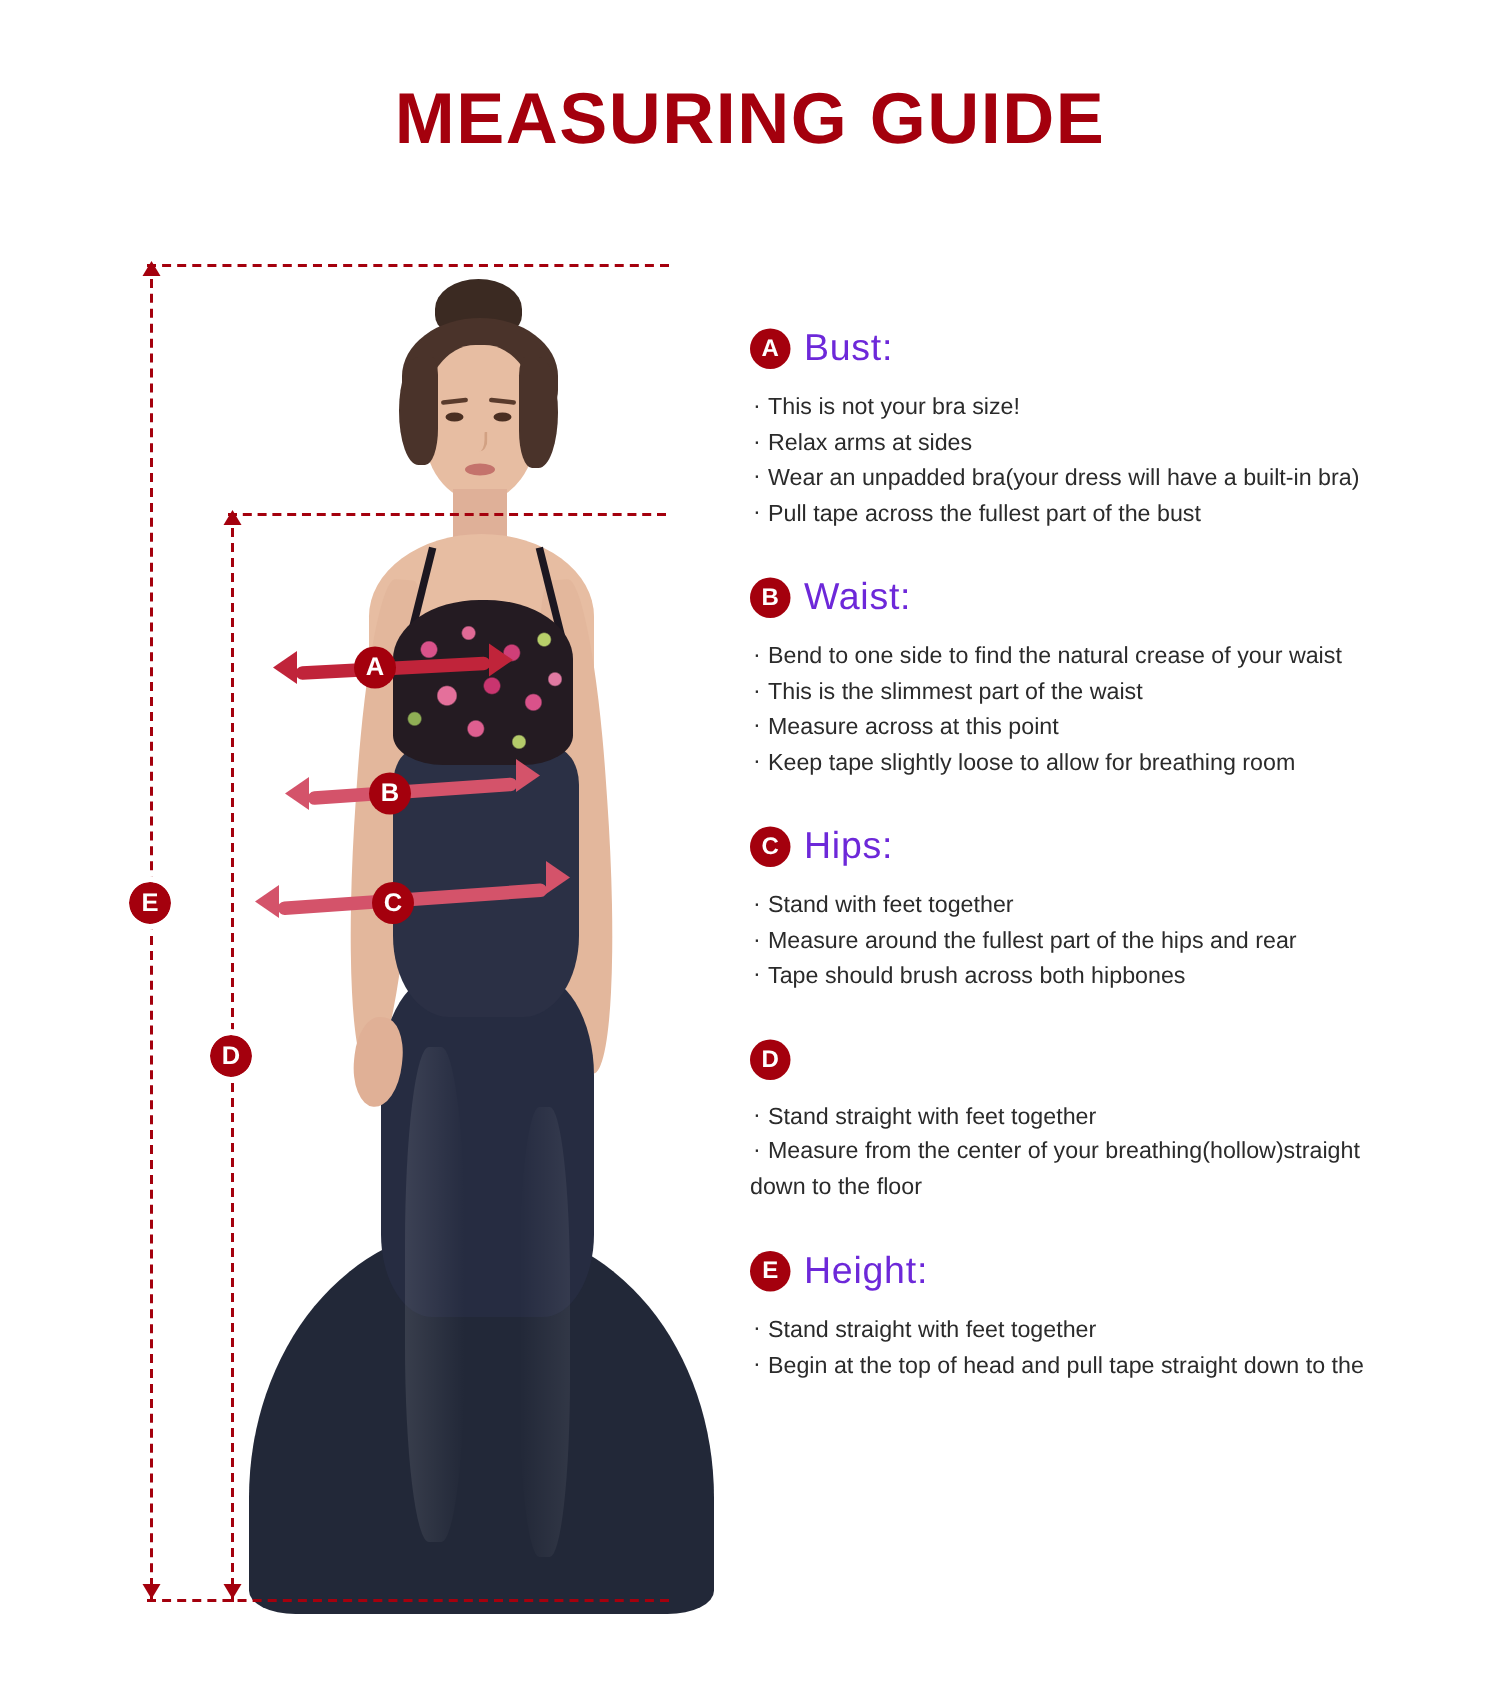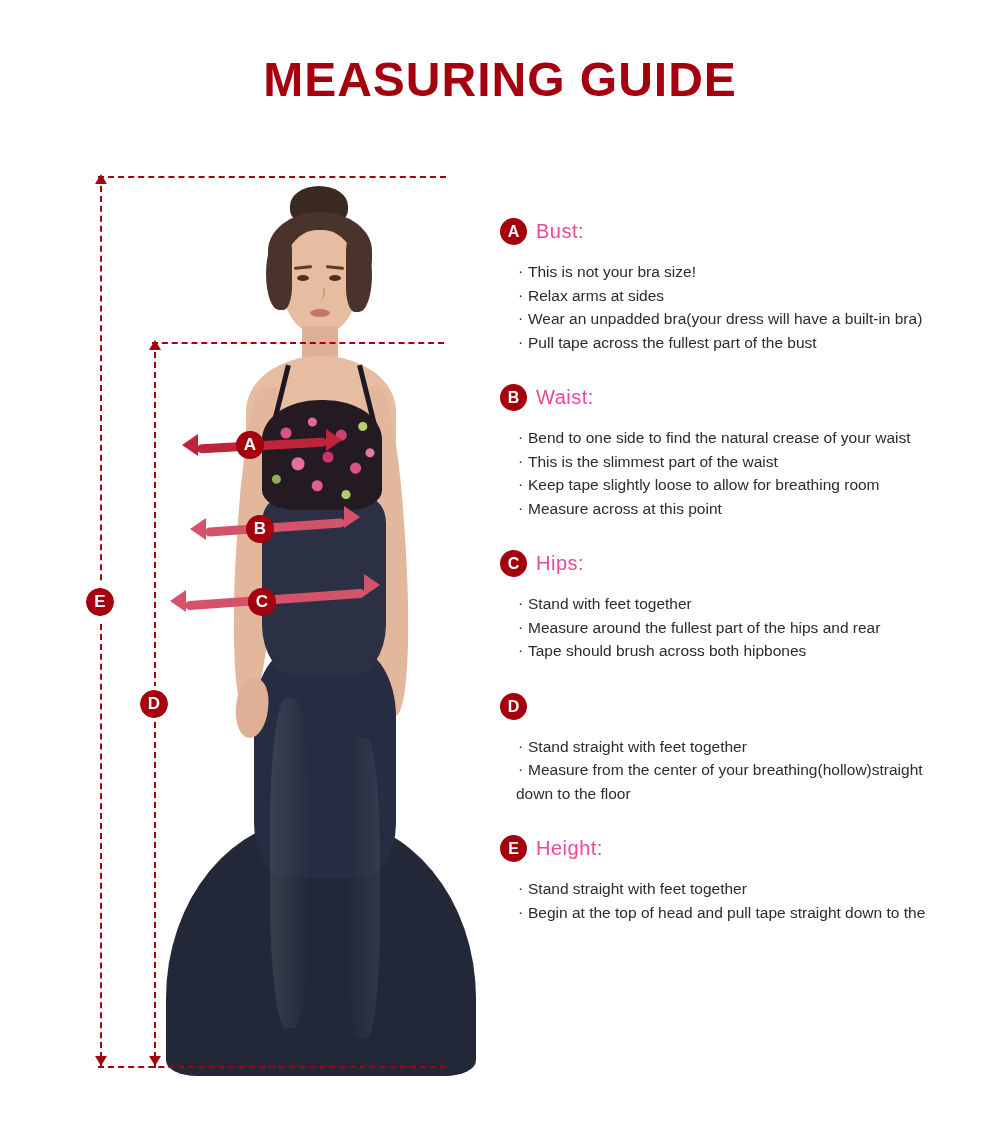--- a/index.html
+++ b/index.html
@@ -304,27 +304,27 @@
     border-radius: 50%;
     background: #a4000d;
     color: #fff;
     font-size: 16px;
     font-weight: bold;
     line-height: 27px;
     text-align: center;
     flex: 0 0 auto;
   }
   .head-title {
-    font-size: 20px;
-    color: #ec4899;
+    font-size: 25px;
+    color: #6d28d9;
     letter-spacing: 0.5px;
   }
   .bullets {
     list-style: none;
-    margin: 16px;
+    margin: 0;
     padding: 0;
     font-size: 15.5px;
     line-height: 22.5px;
     color: #2b2b2b;
   }
   .bullets li {
     padding-left: 12px;
     position: relative;
     margin-bottom: 1px;
   }
@@ -416,22 +416,22 @@
   </div>
 
   <div class="section">
     <div class="section-head">
       <div class="head-badge">B</div>
       <div class="head-title">Waist:</div>
     </div>
     <ul class="bullets">
       <li>Bend to one side to find the natural crease of your waist</li>
       <li>This is the slimmest part of the waist</li>
+      <li>Measure across at this point</li>
       <li>Keep tape slightly loose to allow for breathing room</li>
-      <li>Measure across at this point</li>
     </ul>
   </div>
 
   <div class="section">
     <div class="section-head">
       <div class="head-badge">C</div>
       <div class="head-title">Hips:</div>
     </div>
     <ul class="bullets">
       <li>Stand with feet together</li>

